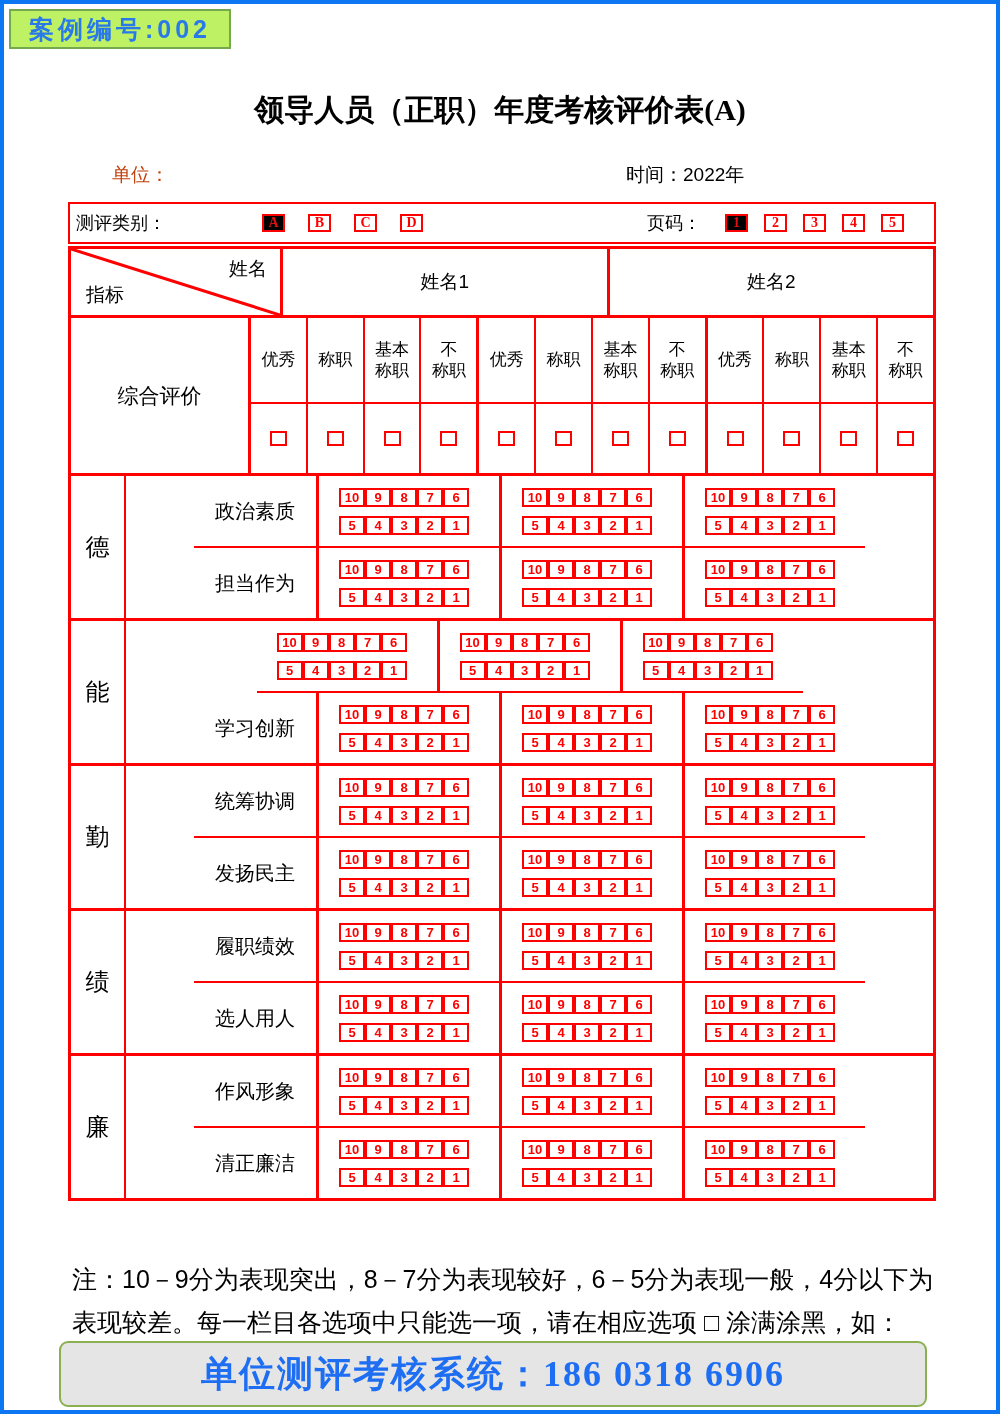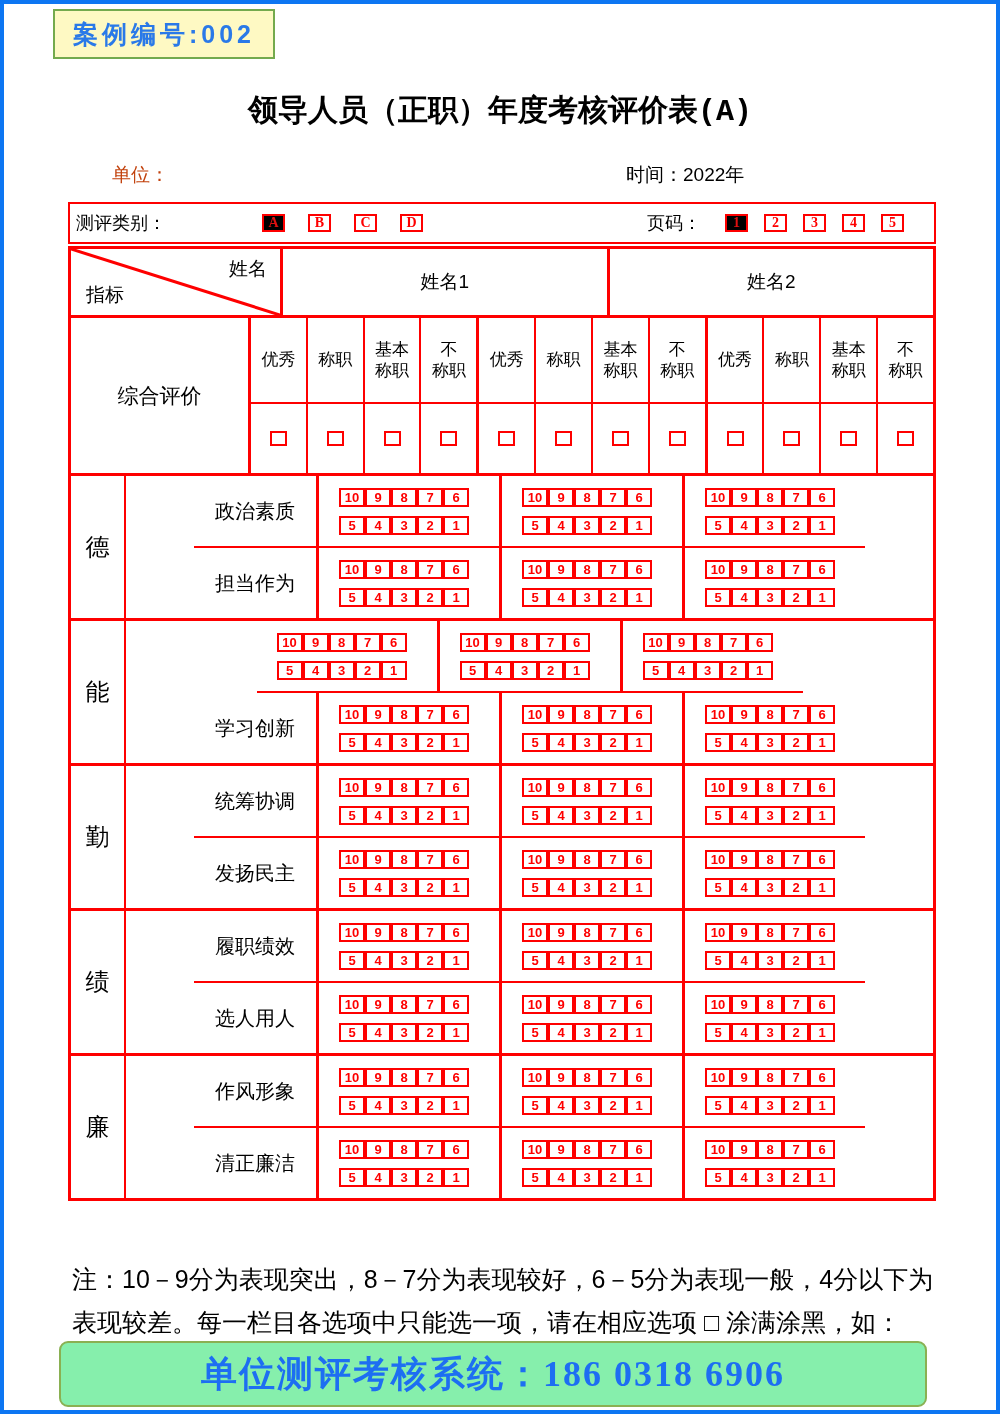--- a/index.html
+++ b/index.html
@@ -1,26 +1,26 @@
 <!DOCTYPE html>
 <html><head>
 <meta charset="utf-8">
 <style>
   html,body{margin:0;padding:0;background:#fff;}
   body{width:1000px;height:1414px;position:relative;font-family:"Liberation Sans","DejaVu Sans",sans-serif;}
   .page{position:absolute;inset:0;border:4px solid #0d76f2;box-sizing:border-box;background:#fff;}
 
   
-  .badge{position:absolute;left:5px;top:5px;width:222px;height:50px;box-sizing:border-box;
-    background:#fef9c3;border:2px solid #74aa4d;color:#2a79e8;font-weight:bold;font-size:25px;
-    letter-spacing:4px;display:flex;align-items:center;justify-content:center;margin-left:44px;}
+  .badge{position:absolute;left:5px;top:5px;width:222px;height:40px;box-sizing:border-box;
+    background:#bef264;border:2px solid #74aa4d;color:#2a79e8;font-weight:bold;font-size:25px;
+    letter-spacing:4px;display:flex;align-items:center;justify-content:center;}
 
   
   .title{position:absolute;top:86px;left:0;right:0;margin:0;text-align:center;
-    font-family:Liberation Mono, monospace;font-weight:bold;font-size:30px;color:#000;}
+    font-family:Liberation Serif, serif;font-weight:bold;font-size:30px;color:#000;}
 
   
   .info-unit{position:absolute;top:158px;left:68px;font-size:19px;color:#c2410c;margin-left:40px;}
   .info-time{position:absolute;top:158px;left:622px;font-size:19px;color:#000;}
 
   
   .catbar{position:absolute;top:198px;left:64px;width:868px;height:42px;box-sizing:border-box;
     border:2px solid #fe0000;}
   .catlabel{position:absolute;left:6px;top:0;height:38px;line-height:38px;font-size:18px;color:#000;}
   .pagelabel{position:absolute;left:577px;top:0;height:38px;line-height:38px;font-size:18px;color:#000;}
@@ -69,21 +69,21 @@
   .srow{display:flex;justify-content:space-between;}
   .sbox{width:22px;height:15px;border:2px solid #fe0000;color:#fe0000;font-weight:bold;
     font-size:13px;line-height:15px;text-align:center;background:#fff;}
 
   
   .note{position:absolute;top:1254px;left:68px;width:866px;margin:0;font-size:25px;
     line-height:1.7;color:#000;}
 
   
   .footer{position:absolute;top:1337px;left:55px;width:868px;height:66px;box-sizing:border-box;
-    background:#86efac;border:2px solid #8ab052;border-radius:9px;display:flex;align-items:center;
+    background:#e5e5e5;border:2px solid #8ab052;border-radius:9px;display:flex;align-items:center;
     justify-content:center;}
   .footer span{font-family:"Liberation Serif","DejaVu Serif",serif;font-weight:bold;font-size:36px;
     color:#1d6ef2;letter-spacing:2px;}
 </style>
 </head>
 <body>
 
 <div class="page">
 
   <div class="badge">案例编号:002</div>

